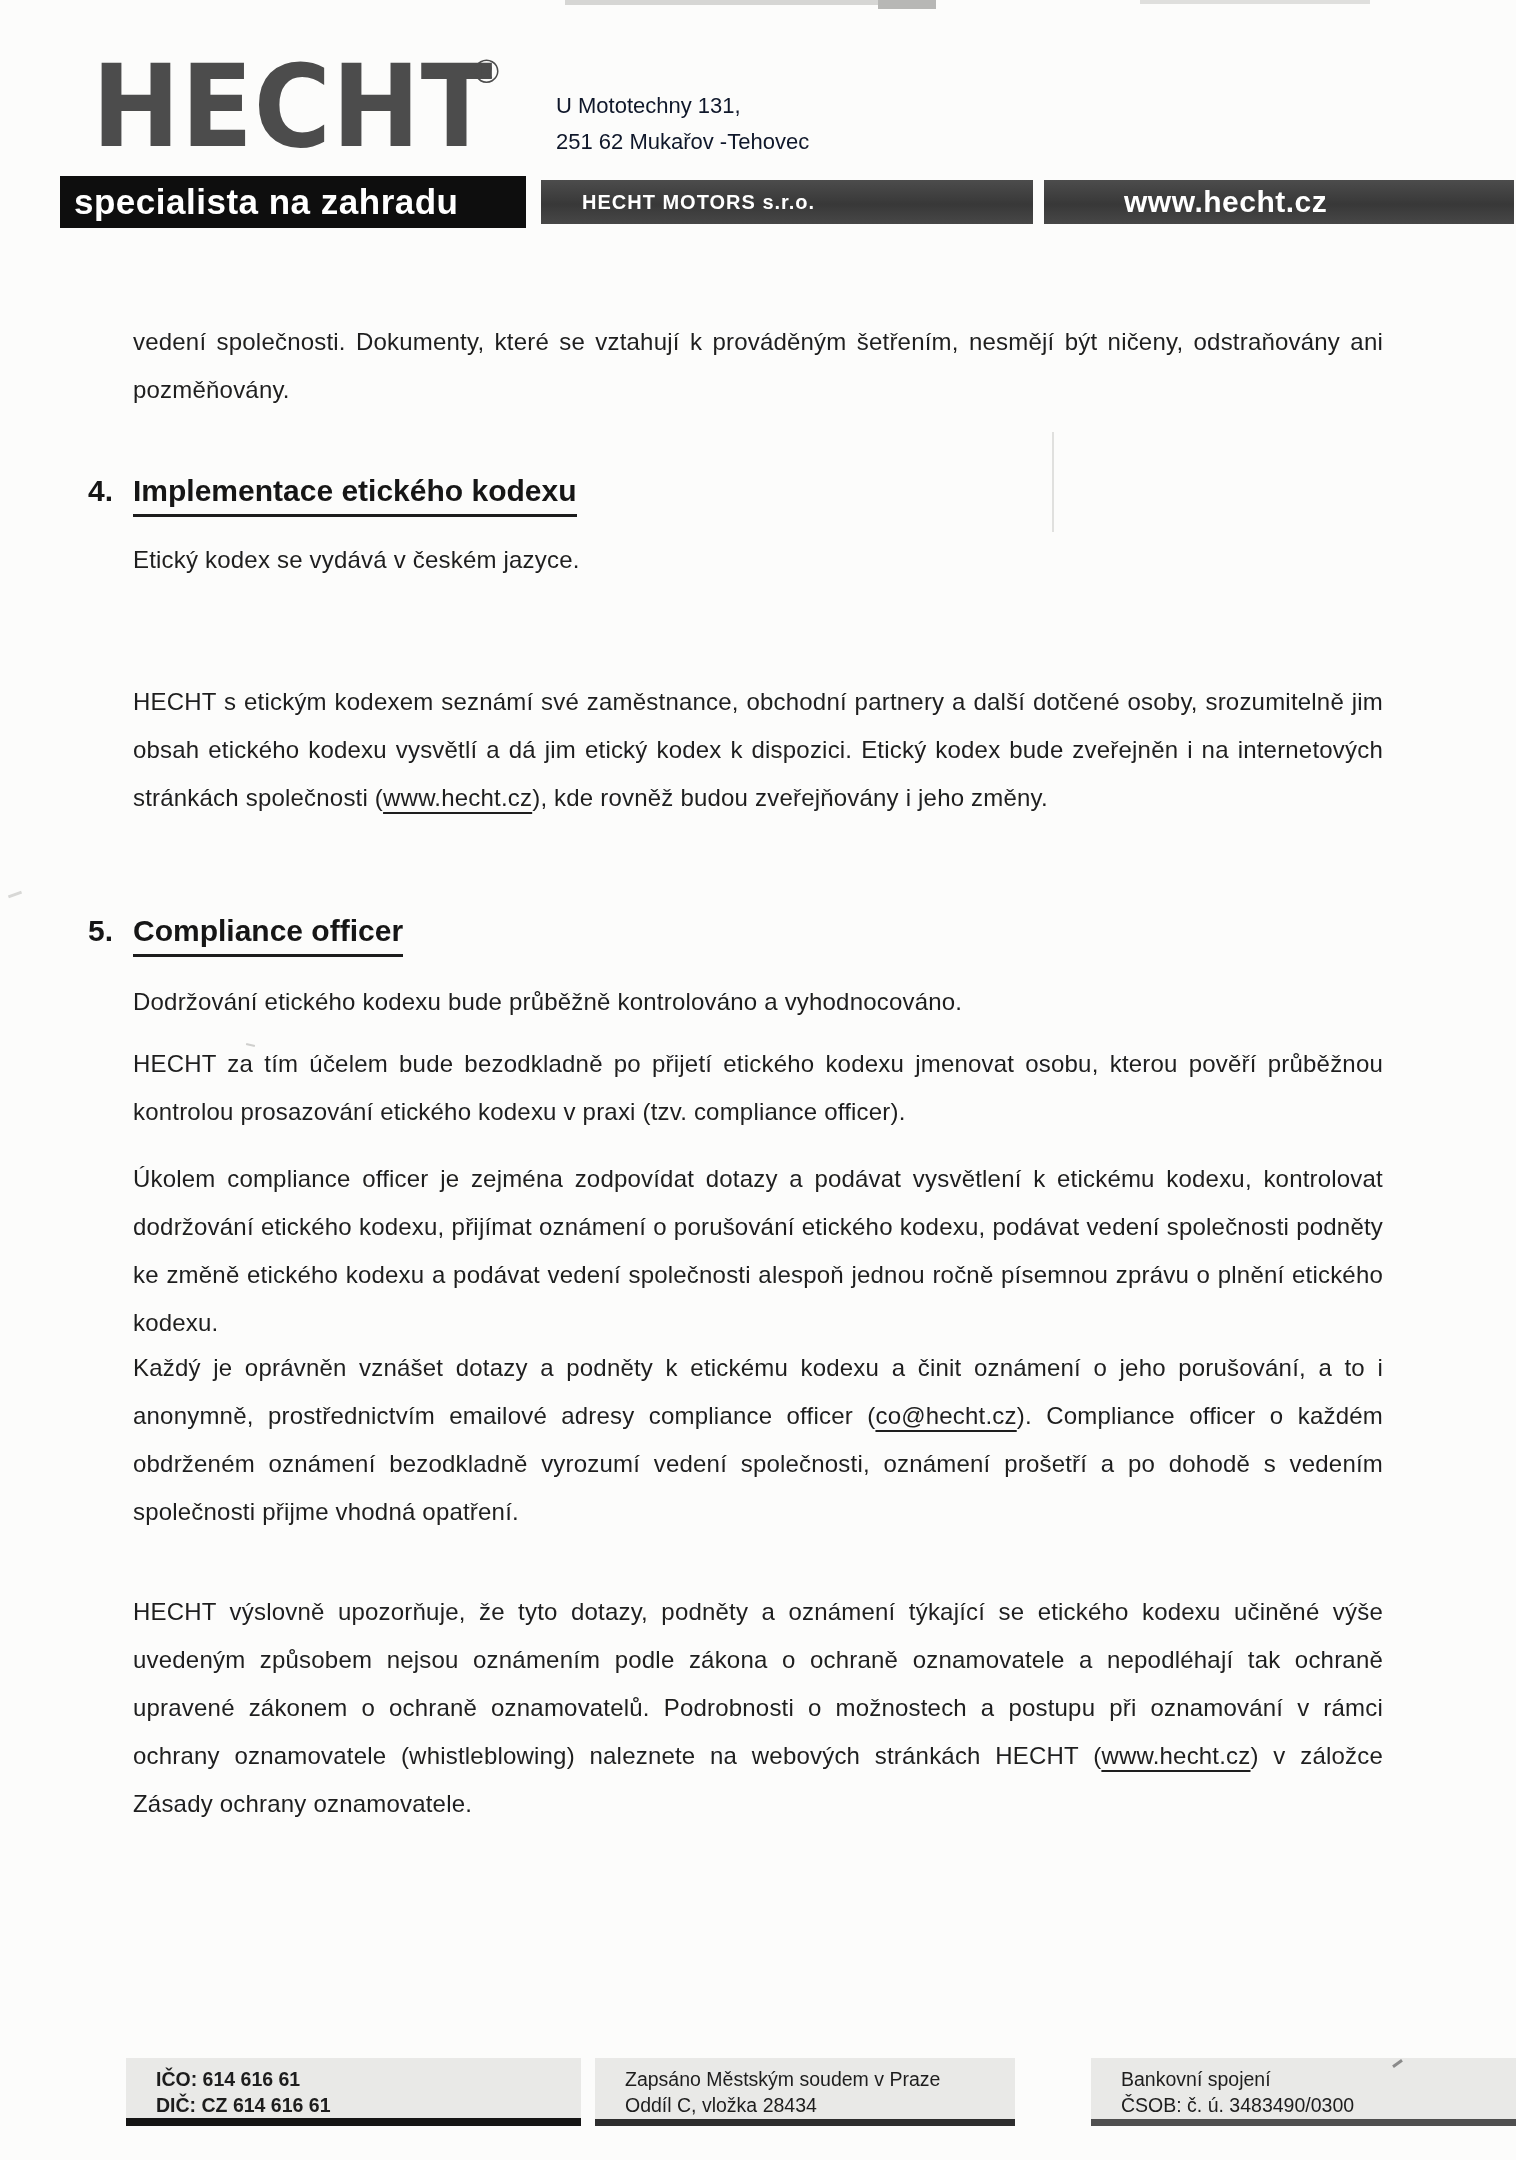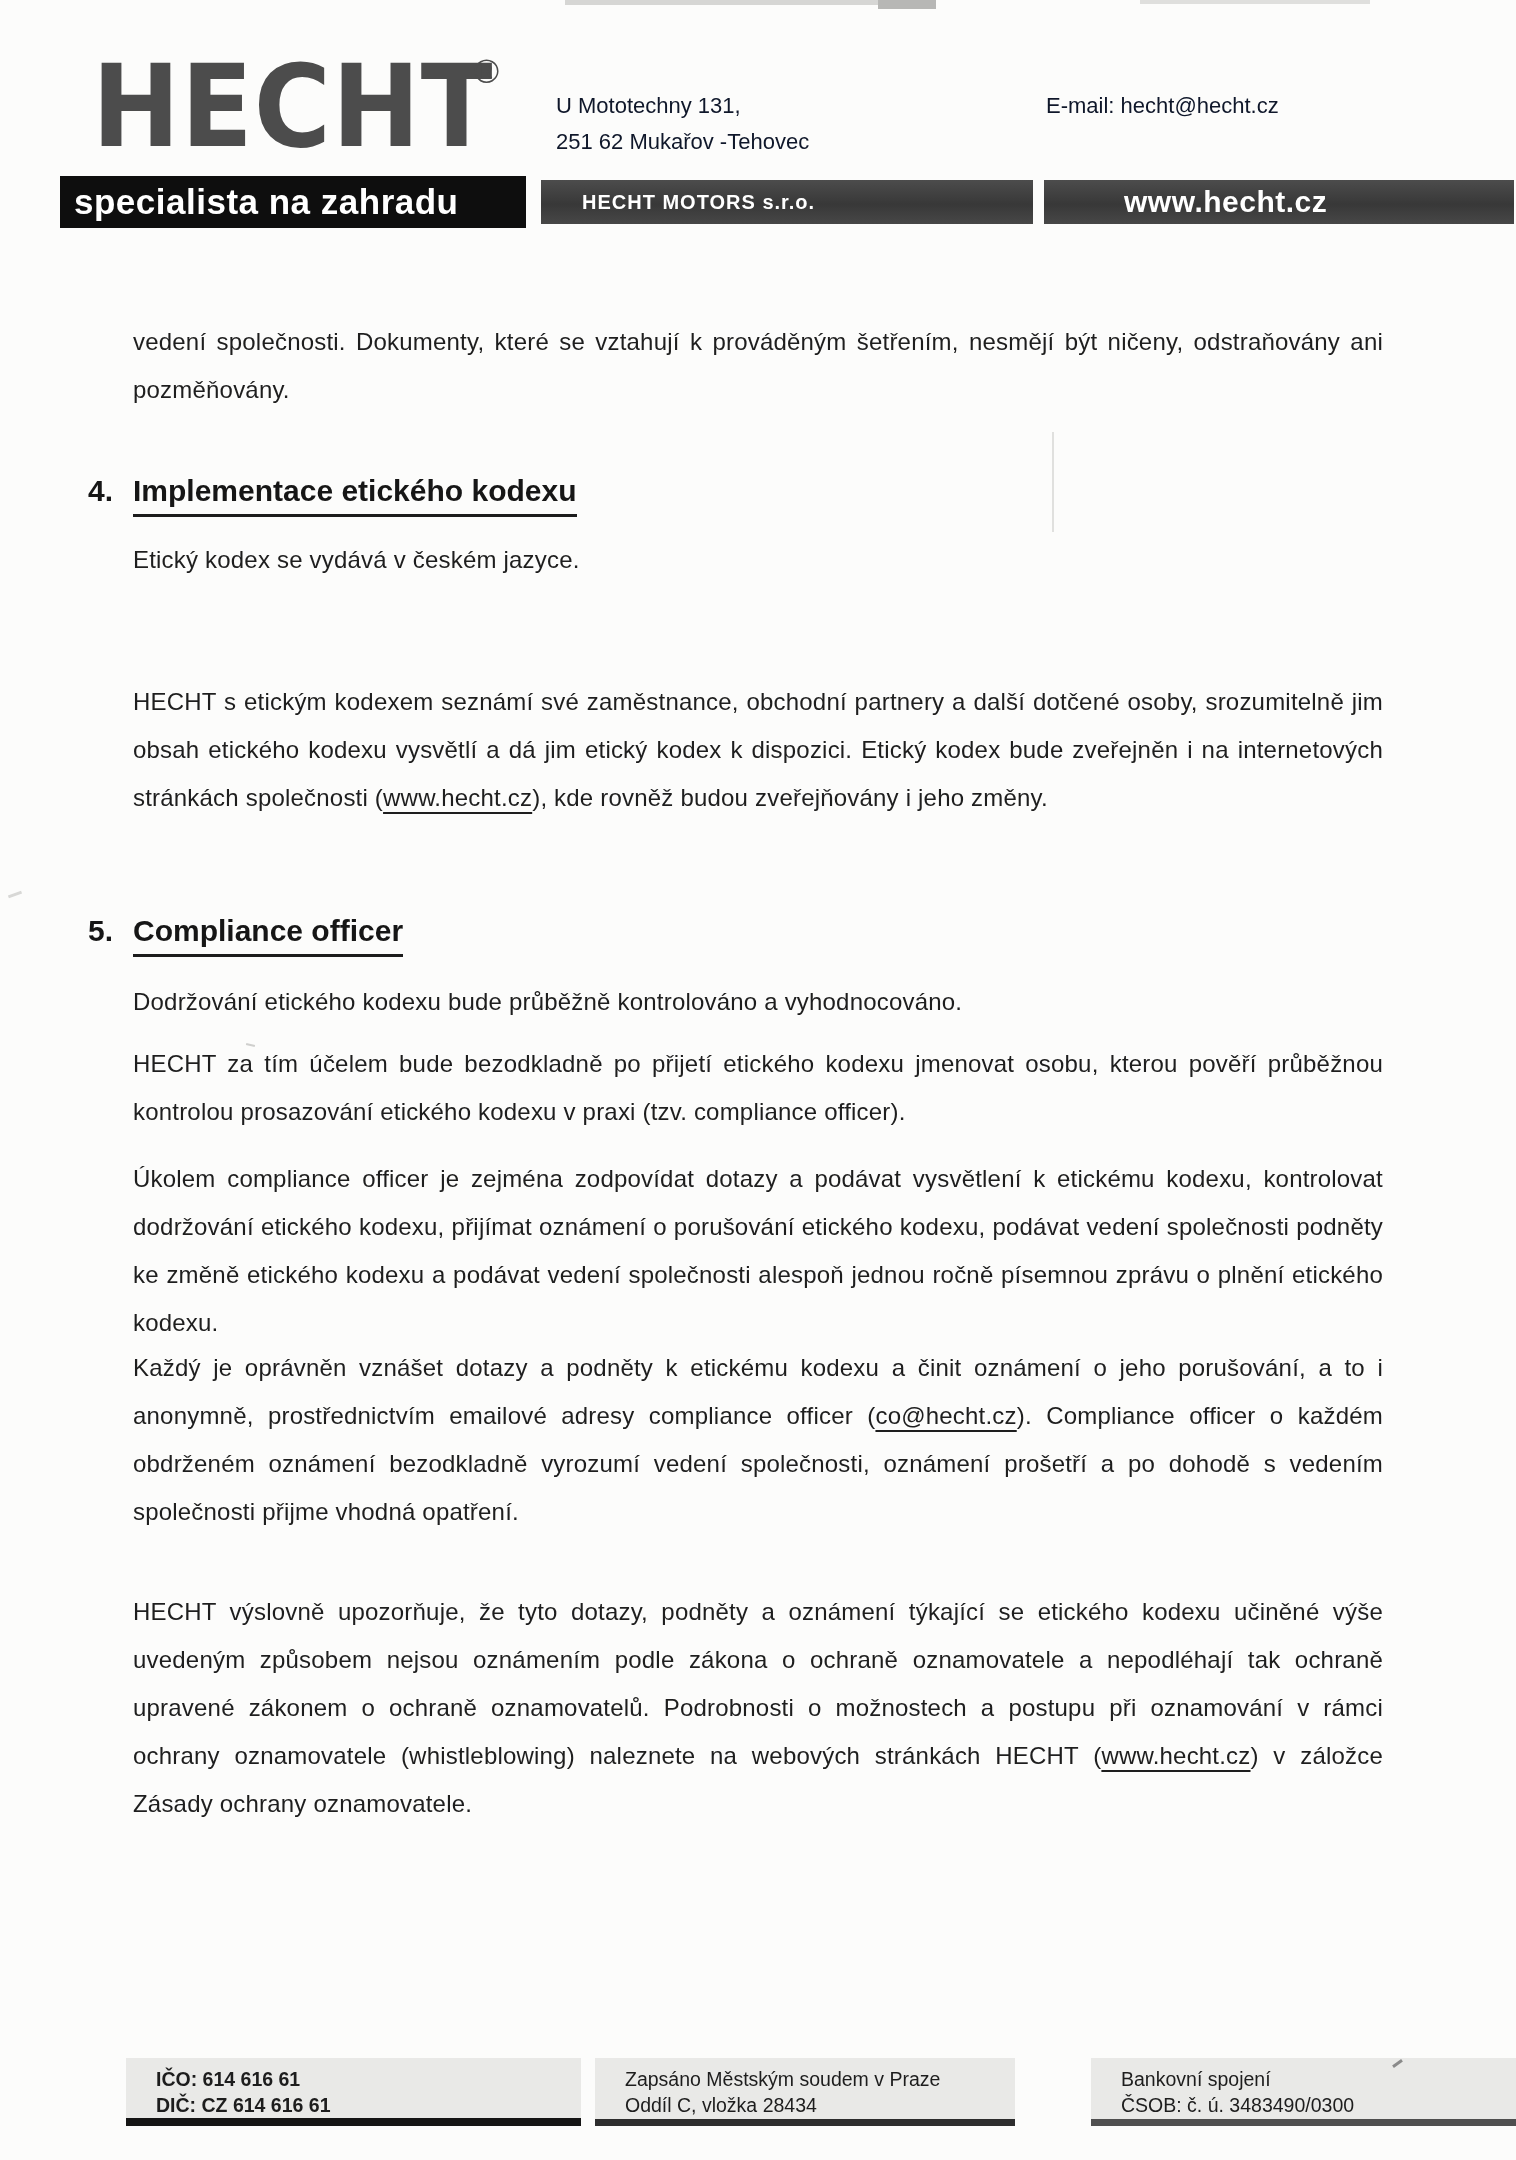--- a/index.html
+++ b/index.html
@@ -82,21 +82,20 @@
   <header>
     <div class="logo-text">HECHT</div>
     <div class="logo-reg">®</div>
 
     <div class="head-text addr">
       <div>U Mototechny 131,</div>
       <div>251 62 Mukařov -Tehovec</div>
     </div>
 
     <div class="head-text contact">
-      <div>E-mail: hecht@hecht.cz</div>
     </div>
 
     <div class="tagline-bar">
       <span>specialista na zahradu</span>
     </div>
     <div class="gray-bar company-bar">
       <span>HECHT MOTORS s.r.o.</span>
     </div>
     <div class="gray-bar website-bar">
       <span>www.hecht.cz</span>

